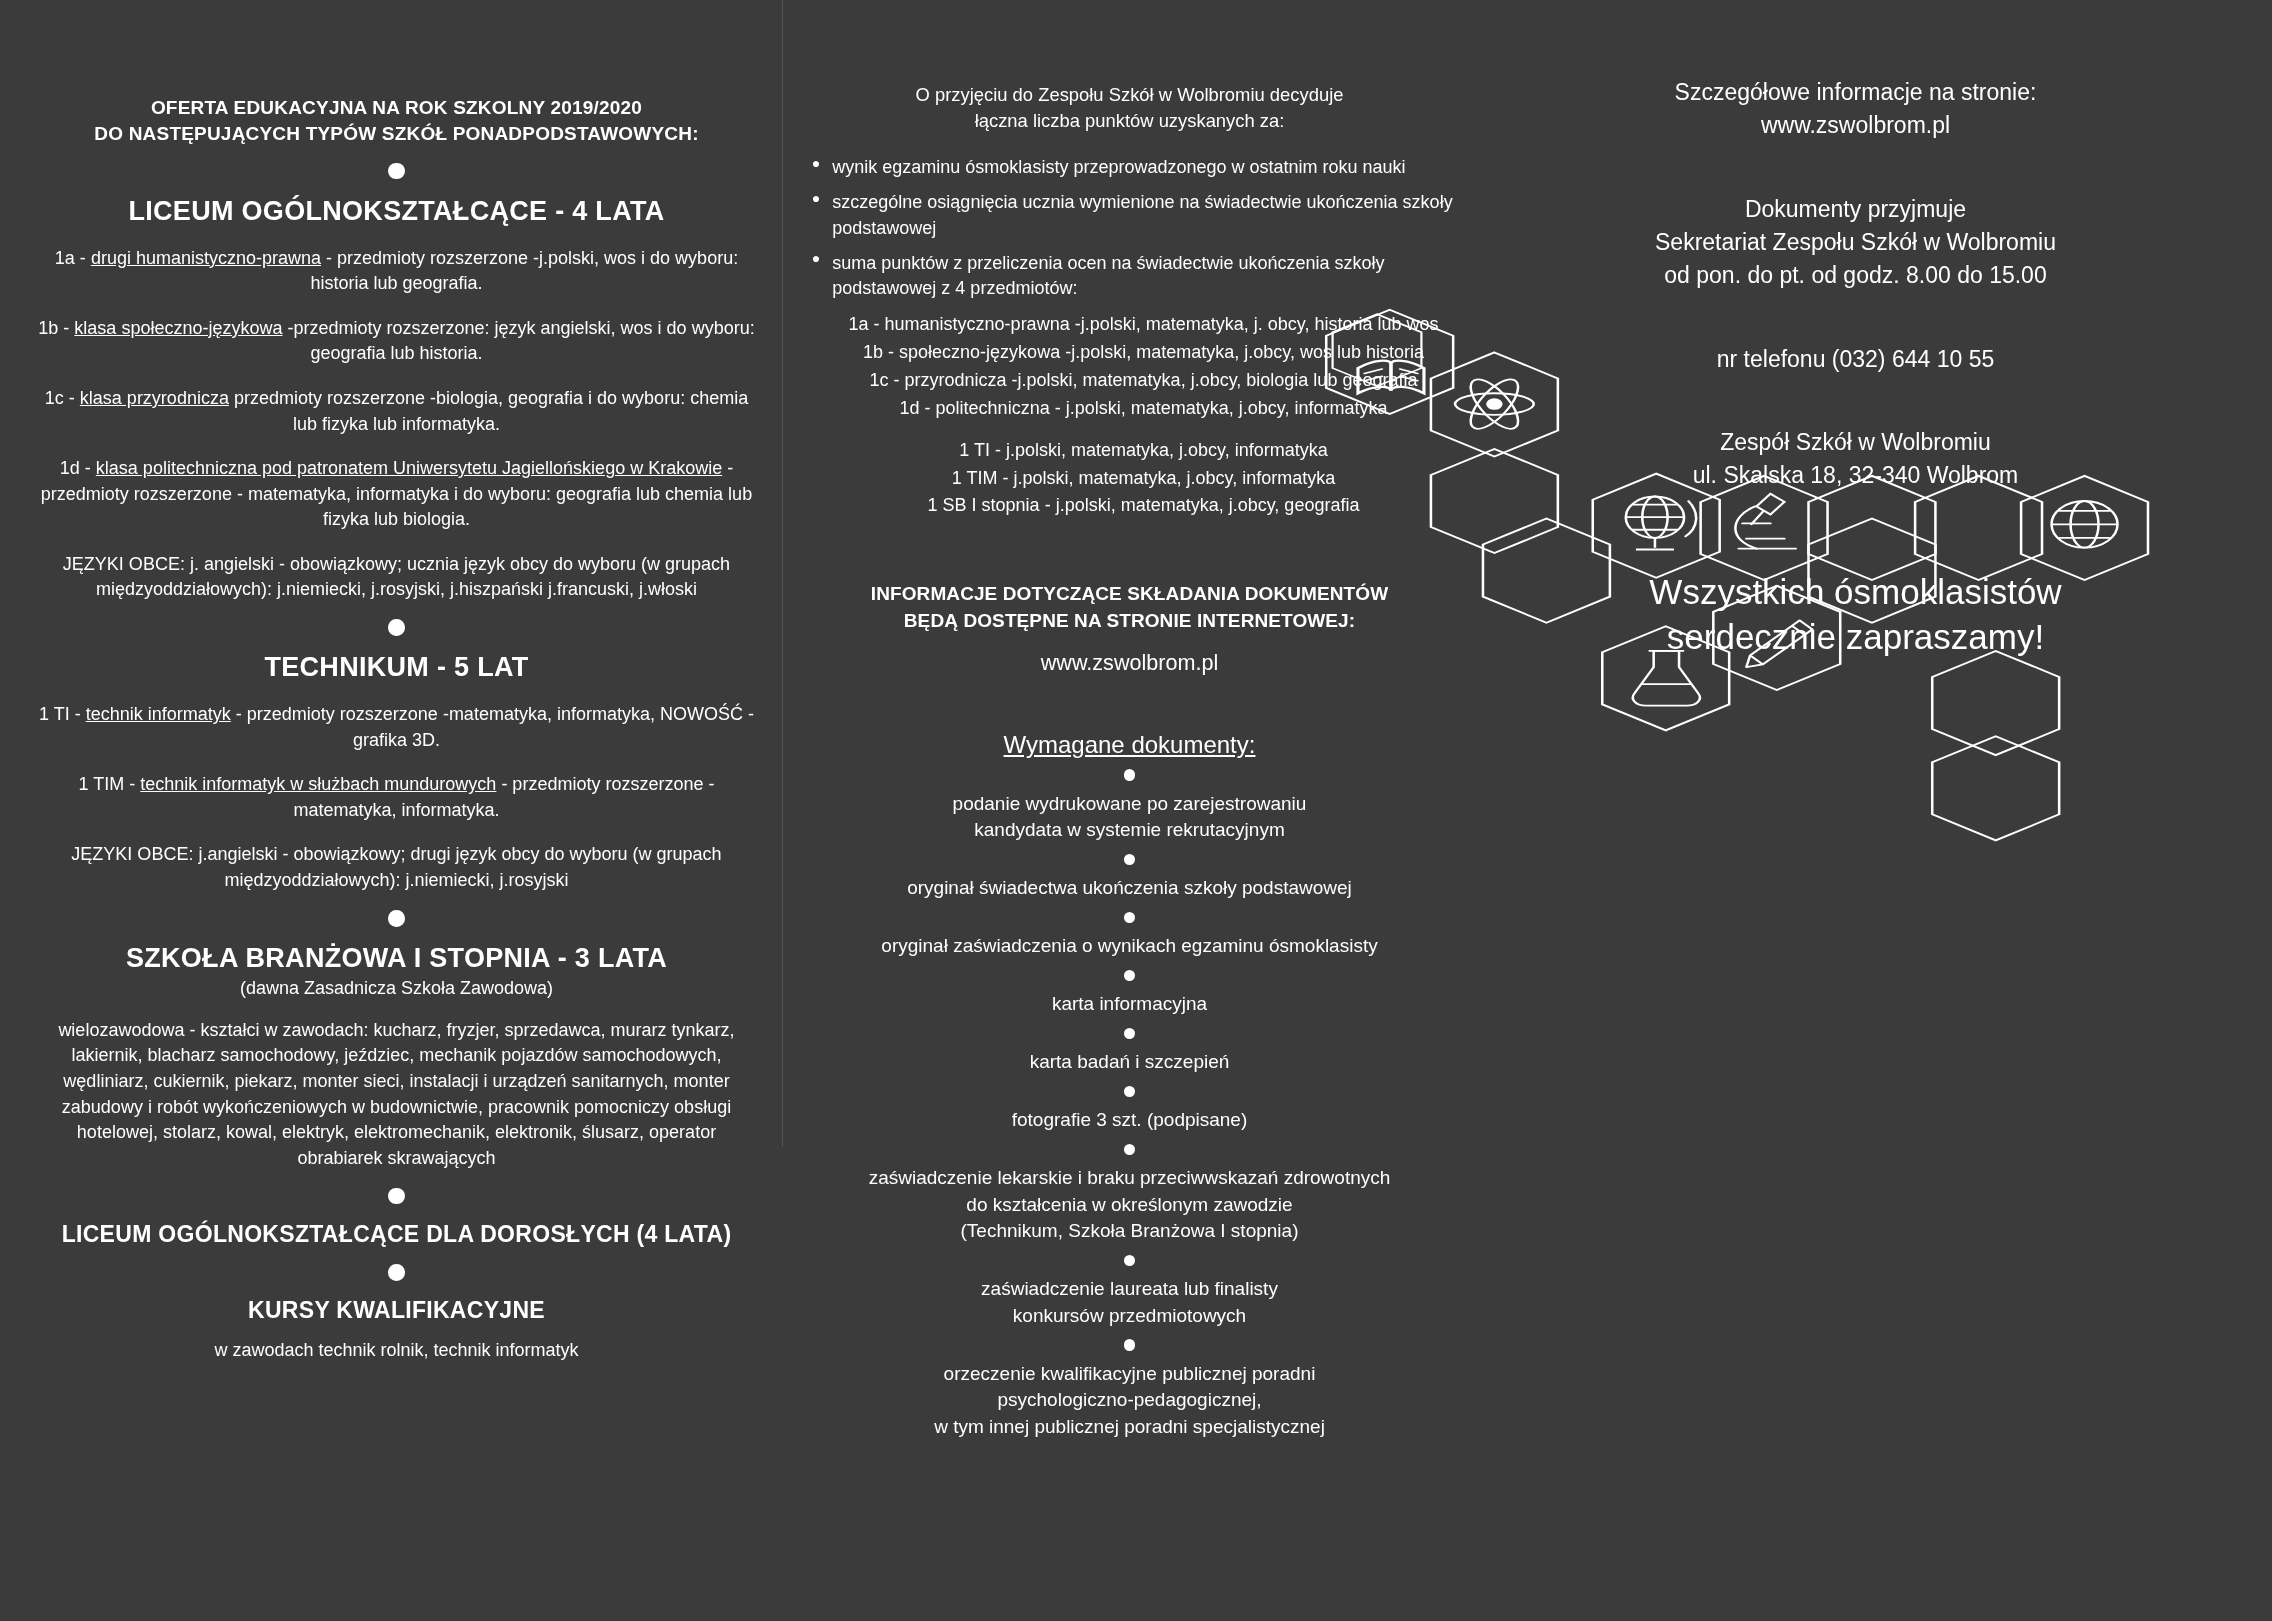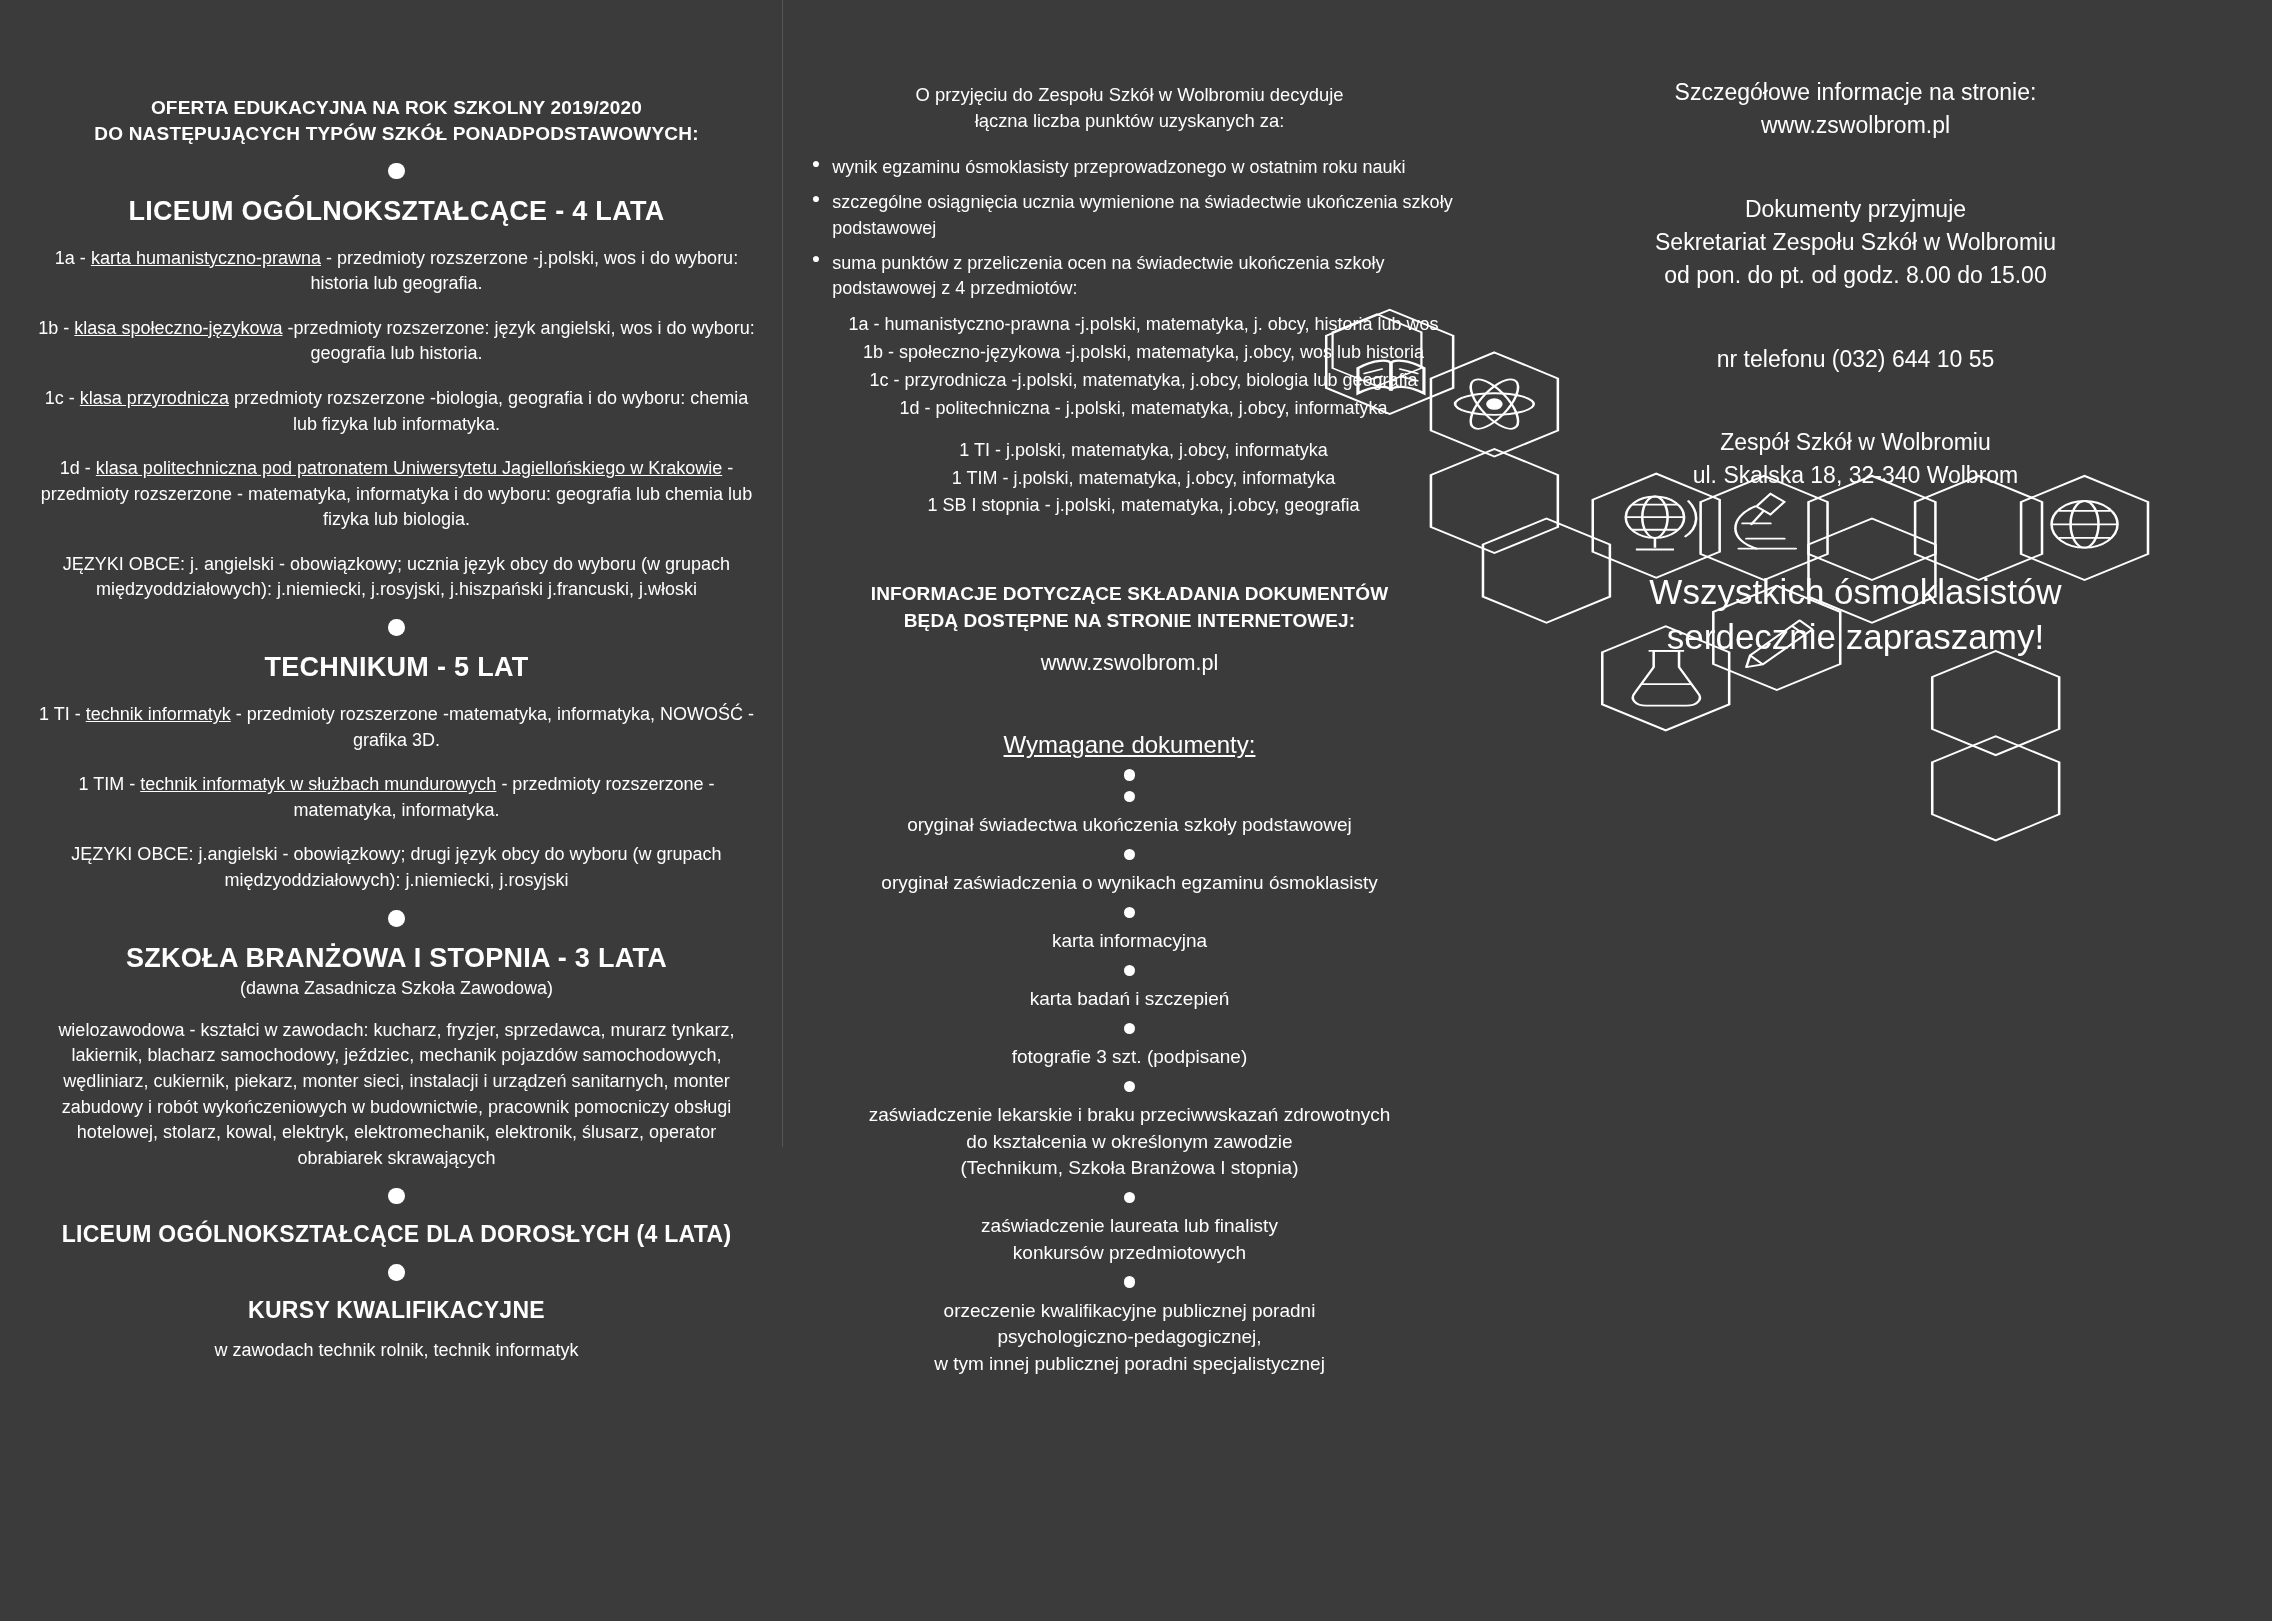--- a/index.html
+++ b/index.html
@@ -191,21 +191,21 @@
     <div class="tiny-head">
       <div>OFERTA EDUKACYJNA NA ROK SZKOLNY 2019/2020</div>
       <div>DO NASTĘPUJĄCYCH TYPÓW SZKÓŁ PONADPODSTAWOWYCH:</div>
     </div>
 
     <div class="dot"></div>
 
     <h2 class="section">LICEUM OGÓLNOKSZTAŁCĄCE - 4 LATA</h2>
 
     <p class="body">
-      <span>1a - </span><span class="u">karta humanistyczno-prawna</span><span> - przedmioty rozszerzone -j.polski, wos i do wyboru: historia lub geografia.</span>
+      <span>1a - </span><span class="u">drugi humanistyczno-prawna</span><span> - przedmioty rozszerzone -j.polski, wos i do wyboru: historia lub geografia.</span>
     </p>
     <p class="body">
       <span>1b - </span><span class="u">klasa społeczno-językowa</span><span> -przedmioty rozszerzone: język angielski, wos i do wyboru: geografia lub historia.</span>
     </p>
     <p class="body">
       <span>1c - </span><span class="u">klasa przyrodnicza</span><span> przedmioty rozszerzone  -biologia, geografia i do wyboru: chemia  lub fizyka lub informatyka.</span>
     </p>
     <p class="body">
       <span>1d - </span><span class="u">klasa politechniczna pod patronatem Uniwersytetu Jagiellońskiego w Krakowie</span><span> - przedmioty rozszerzone - matematyka, informatyka i do wyboru: geografia lub chemia lub fizyka lub biologia.</span>
     </p>
@@ -265,20 +265,22 @@
 
     <div class="c2-head">
       <div>INFORMACJE DOTYCZĄCE SKŁADANIA DOKUMENTÓW</div>
       <div>BĘDĄ DOSTĘPNE NA STRONIE INTERNETOWEJ:</div>
     </div>
     <div class="c2-url">www.zswolbrom.pl</div>
 
     <div class="docs-title">Wymagane dokumenty:</div>
 
     <div class="dot sm"></div>
+    <div class="docline" style="white-space:pre-line">podanie wydrukowane po zarejestrowaniu
+kandydata w systemie rekrutacyjnym</div>
     <div class="dot sm"></div>
     <div class="docline" style="white-space:pre-line">oryginał świadectwa ukończenia szkoły podstawowej</div>
     <div class="dot sm"></div>
     <div class="docline" style="white-space:pre-line">oryginał zaświadczenia o wynikach egzaminu ósmoklasisty</div>
     <div class="dot sm"></div>
     <div class="docline" style="white-space:pre-line">karta informacyjna</div>
     <div class="dot sm"></div>
     <div class="docline" style="white-space:pre-line">karta badań i szczepień</div>
     <div class="dot sm"></div>
     <div class="docline" style="white-space:pre-line">fotografie 3 szt. (podpisane)</div>

